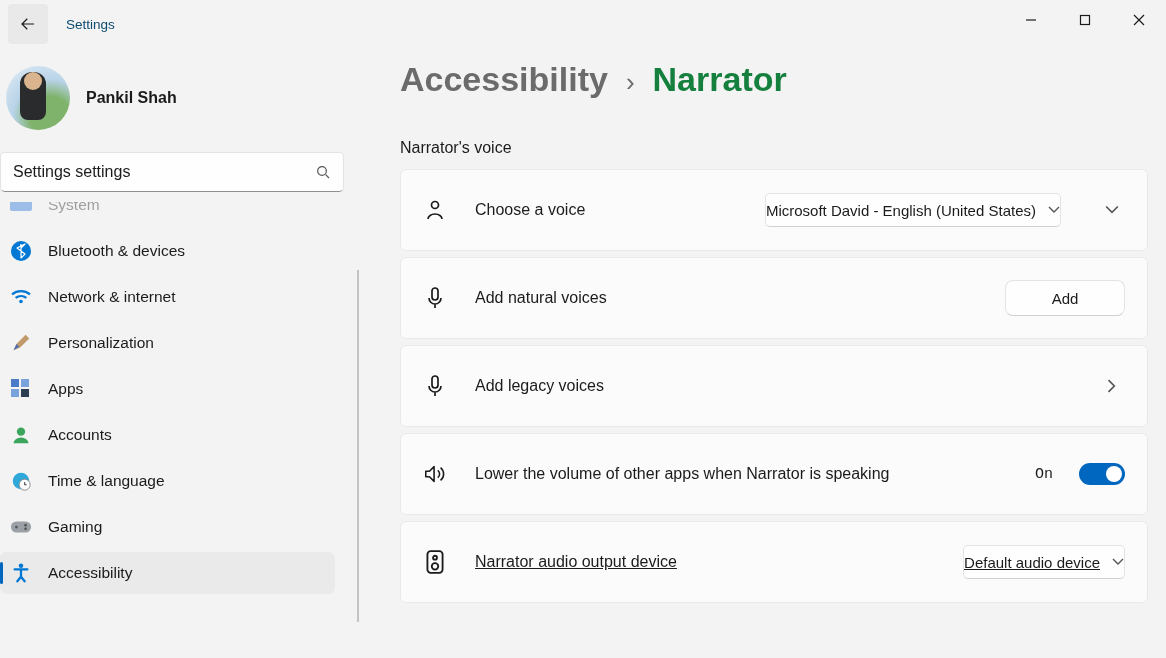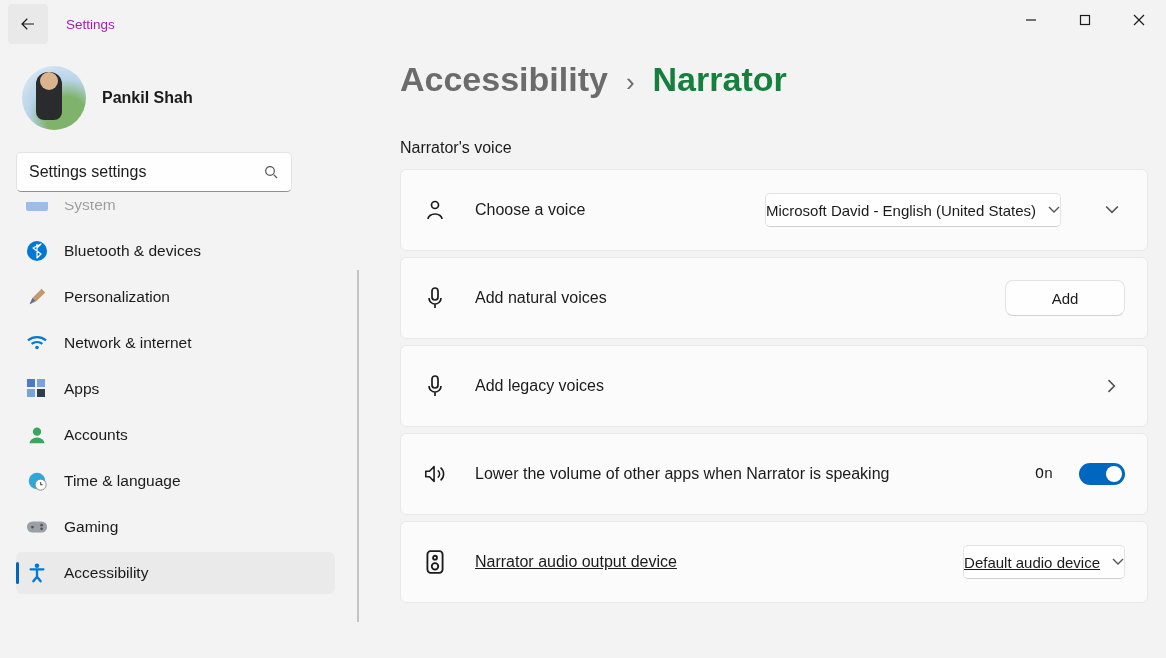--- a/index.html
+++ b/index.html
@@ -1,38 +1,38 @@
 <!DOCTYPE html>
 <html><head>
 <meta charset="utf-8">
 <style>
   * { box-sizing: border-box; margin: 0; padding: 0; font-family: "Segoe UI", "Segoe UI Variable", -apple-system, sans-serif; }
   body { background: #f3f3f3; width: 1166px; height: 658px; overflow: hidden; color: #1b1b1b; }
 
   
   .titlebar { display: flex; align-items: center; height: 48px; padding-left: 4px; position: relative; }
   .back-btn { width: 40px; height: 40px; display:flex; align-items:center; justify-content:center; border-radius:4px; background:#e9e9e9; margin-left:4px;}
-  .titlebar .app-title { margin-left: 18px; font-size: 13.5px; font-weight: 400; color:#a21caf; }
+  .titlebar .app-title { margin-left: 18px; font-size: 13.5px; font-weight: 400; color:#0c4a6e; }
   .window-controls { position: absolute; right: 0; top: 0; display:flex; height: 40px; }
   .window-controls > div { width: 54px; height: 40px; display:flex; align-items:center; justify-content:center; }
 
   
   .layout { display: flex; height: calc(658px - 48px); }
-  .sidebar { width: 362px; flex-shrink: 0; padding-left: 16px; padding-right: 0; position: relative; }
+  .sidebar { width: 362px; flex-shrink: 0; padding-right: 0; position: relative; }
   .main { flex: 1; padding-left: 38px; padding-right: 18px; padding-top: 12px; }
 
   
   .user { display:flex; align-items:center; gap: 16px; margin-top: 18px; margin-bottom: 22px; padding-left: 6px;}
   .avatar { width: 64px; height: 64px; border-radius: 50%; background: radial-gradient(circle at 70% 80%, #7fb26a 0%, #7fb26a 30%, #b8d3e8 55%, #e8f0f7 100%); position: relative; overflow:hidden; }
   .avatar::after { content:""; position:absolute; left:14px; top:6px; width:26px; height:48px; background:#2a2b2d; border-radius: 12px 12px 8px 8px; }
   .avatar::before { content:""; position:absolute; left:18px; top:6px; width:18px; height:18px; background: #d9b48f; border-radius:50%; z-index:2;}
   .username { font-size: 16px; font-weight: 600; }
 
   
-  .search-wrap { margin: 0 8px 10px 0; width: 276px; height: 40px; background:#fefefe; border:1px solid #e3e3e3; border-bottom:1.5px solid #8f8f8f; border-radius: 5px; display:flex; align-items:center; padding: 0 12px; }
+  .search-wrap { margin: 0 8px 10px 0; width: 344px; height: 40px; background:#fefefe; border:1px solid #e3e3e3; border-bottom:1.5px solid #8f8f8f; border-radius: 5px; display:flex; align-items:center; padding: 0 12px; }
   .search-wrap span.text { flex:1; font-size:16px; color:#1b1b1b; }
   .search-icon { width:16px; height:16px; }
 
   
   .nav-scroll { position: relative; height: 420px; overflow: hidden; border-right: 1px solid transparent; }
   .nav-list { position: absolute; left: 0; right: 18px; top: -20px; }
   .nav-item { display:flex; align-items:center; height: 42px; padding-left: 10px; border-radius: 6px; margin: 2px 8px 4px 0; font-size: 15.5px; position: relative;}
   .nav-item.selected { background:#eaeaea; }
   .nav-item.selected::before { content:""; position:absolute; left:0; top:10px; bottom:10px; width:3px; background:#0067c0; border-radius: 2px;}
   .nav-icon { width: 22px; height:22px; margin-right: 16px; display:flex; align-items:center; justify-content:center; font-size:16px;}
@@ -131,37 +131,37 @@
             <svg width="20" height="20">
                 <circle cx="10" cy="10" r="10" fill="#0078d4"></circle>
                 <path d="M10 3 v14 l4-4 -8-6 8-4 -4 4" fill="none" stroke="#fff" stroke-width="1.2" stroke-linejoin="round"></path>
               </svg>
           </div>
           <span class="nav-label">Bluetooth &amp; devices</span>
         </div>
 
         <div class="nav-item">
           <div class="nav-icon">
-            <svg width="22" height="22" viewBox="0 0 24 24">
-                <path d="M4 20 l3-7 10-10 4 4 -10 10 z" fill="#c19a6b"></path>
-                <path d="M4 20 l3-7 3 3z" fill="#4f6db3"></path>
-              </svg>
-          </div>
-          <span class="nav-label">Personalization</span>
-        </div>
-
-        <div class="nav-item">
-          <div class="nav-icon">
             <svg width="22" height="18" viewBox="0 0 24 20">
                 <path d="M2 7 a16 16 0 0 1 20 0" fill="none" stroke="#0078d4" stroke-width="2.5"></path>
                 <path d="M6 11 a10 10 0 0 1 12 0" fill="none" stroke="#0078d4" stroke-width="2.5"></path>
                 <circle cx="12" cy="15" r="2" fill="#0078d4"></circle>
               </svg>
           </div>
           <span class="nav-label">Network &amp; internet</span>
+        </div>
+
+        <div class="nav-item">
+          <div class="nav-icon">
+            <svg width="22" height="22" viewBox="0 0 24 24">
+                <path d="M4 20 l3-7 10-10 4 4 -10 10 z" fill="#c19a6b"></path>
+                <path d="M4 20 l3-7 3 3z" fill="#4f6db3"></path>
+              </svg>
+          </div>
+          <span class="nav-label">Personalization</span>
         </div>
 
         <div class="nav-item">
           <div class="nav-icon">
             <svg width="20" height="20">
                 <rect x="0" y="0" width="8" height="8" fill="#4a7bc8"></rect>
                 <rect x="10" y="0" width="8" height="8" fill="#7aa3de"></rect>
                 <rect x="0" y="10" width="8" height="8" fill="#7aa3de"></rect>
                 <rect x="10" y="10" width="8" height="8" fill="#2c3e50"></rect>
               </svg>

